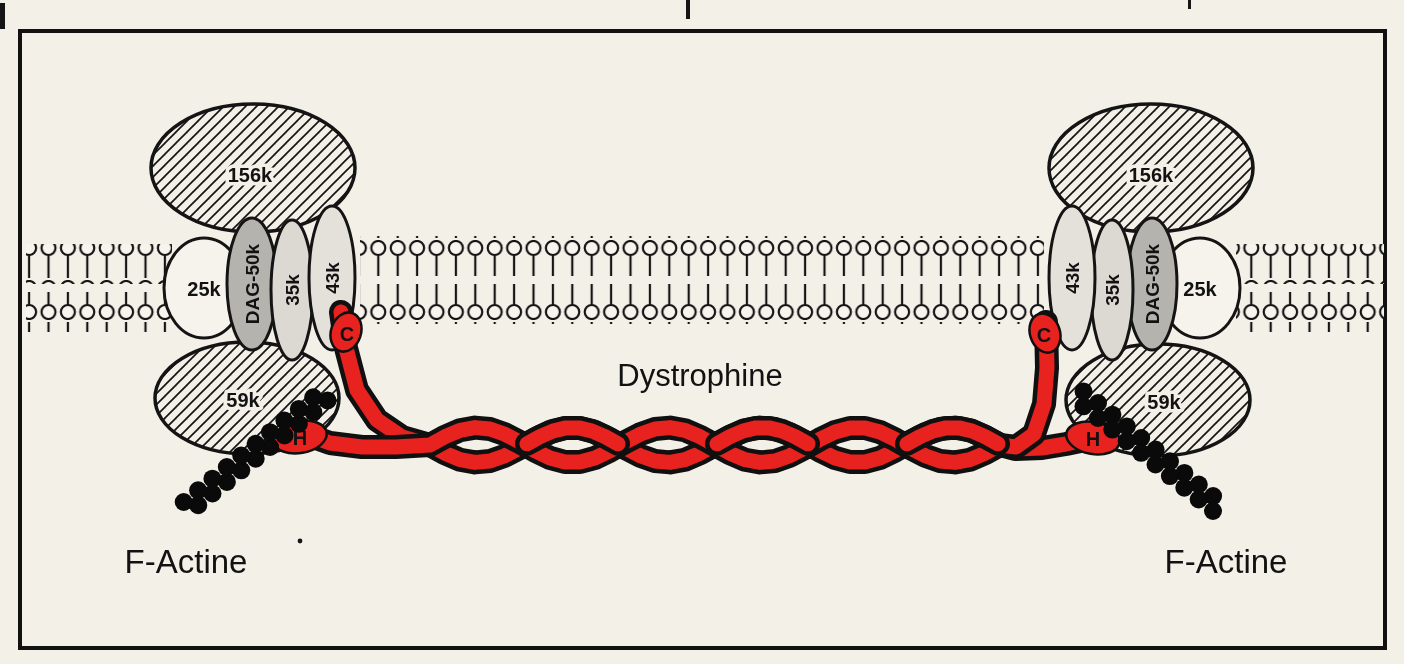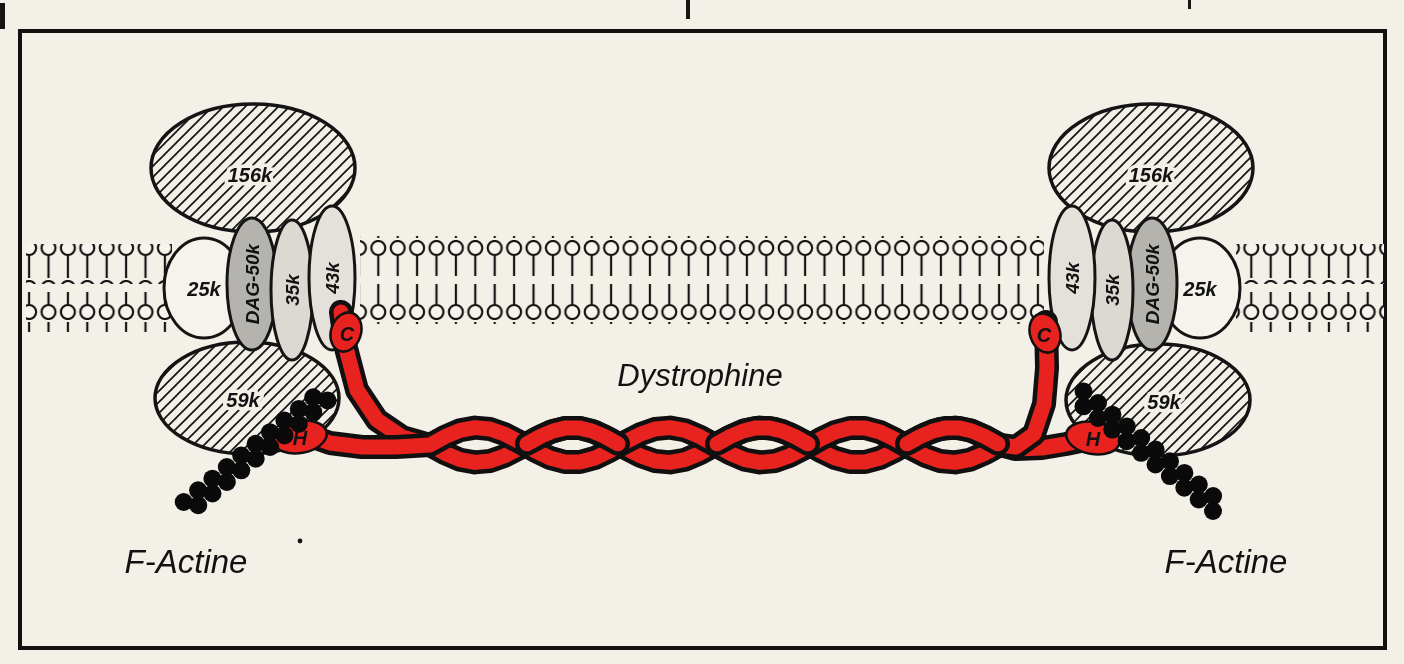--- a/index.html
+++ b/index.html
@@ -1,17 +1,17 @@
 <!DOCTYPE html>
 <html style="--bg: #f3f0e8; --red: #e8231f;"><head>
 <meta charset="utf-8">
 <style>
   :root{ --bg:#f3f0e8; --red:#e8231f; }
   html,body{margin:0;padding:0;background:var(--bg);}
-  .stage{width:1404px;height:664px;position:relative;overflow:hidden;background:var(--bg);font-style:italic;}
+  .stage{width:1404px;height:664px;position:relative;overflow:hidden;background:var(--bg);}
   svg{display:block;}
   text{font-family:"Liberation Sans", sans-serif;fill:#121212;}
   .plabel{font-size:20px;font-weight:600;}
   .halo{paint-order:stroke;stroke:var(--bg);stroke-width:7px;stroke-linejoin:round;}
   .vert{font-size:19px;font-weight:600;}
   .big{font-size:31px;font-weight:500;}
   .bigger{font-size:33px;font-weight:500;}
   .terminus{font-size:20px;font-weight:700;}
   .rope-outline{fill:none;stroke:#101010;stroke-width:24;stroke-linecap:round;stroke-linejoin:round;}
   .rope-core{fill:none;stroke:var(--red);stroke-width:15;stroke-linecap:round;stroke-linejoin:round;}

